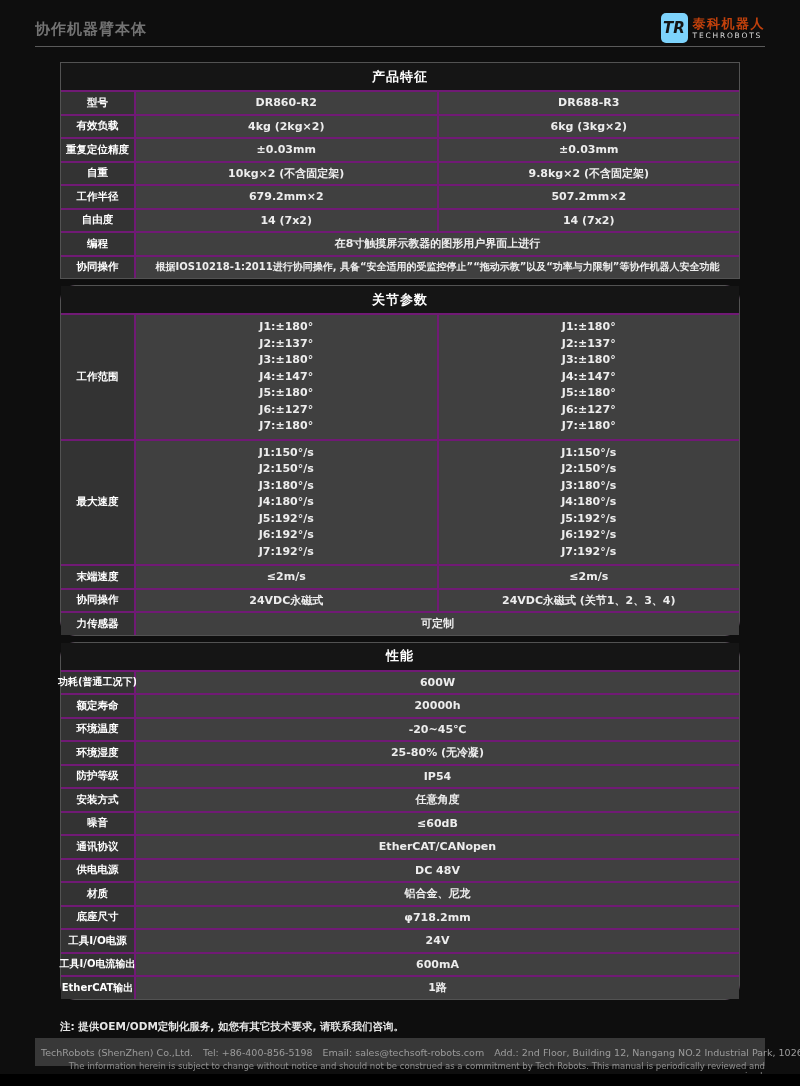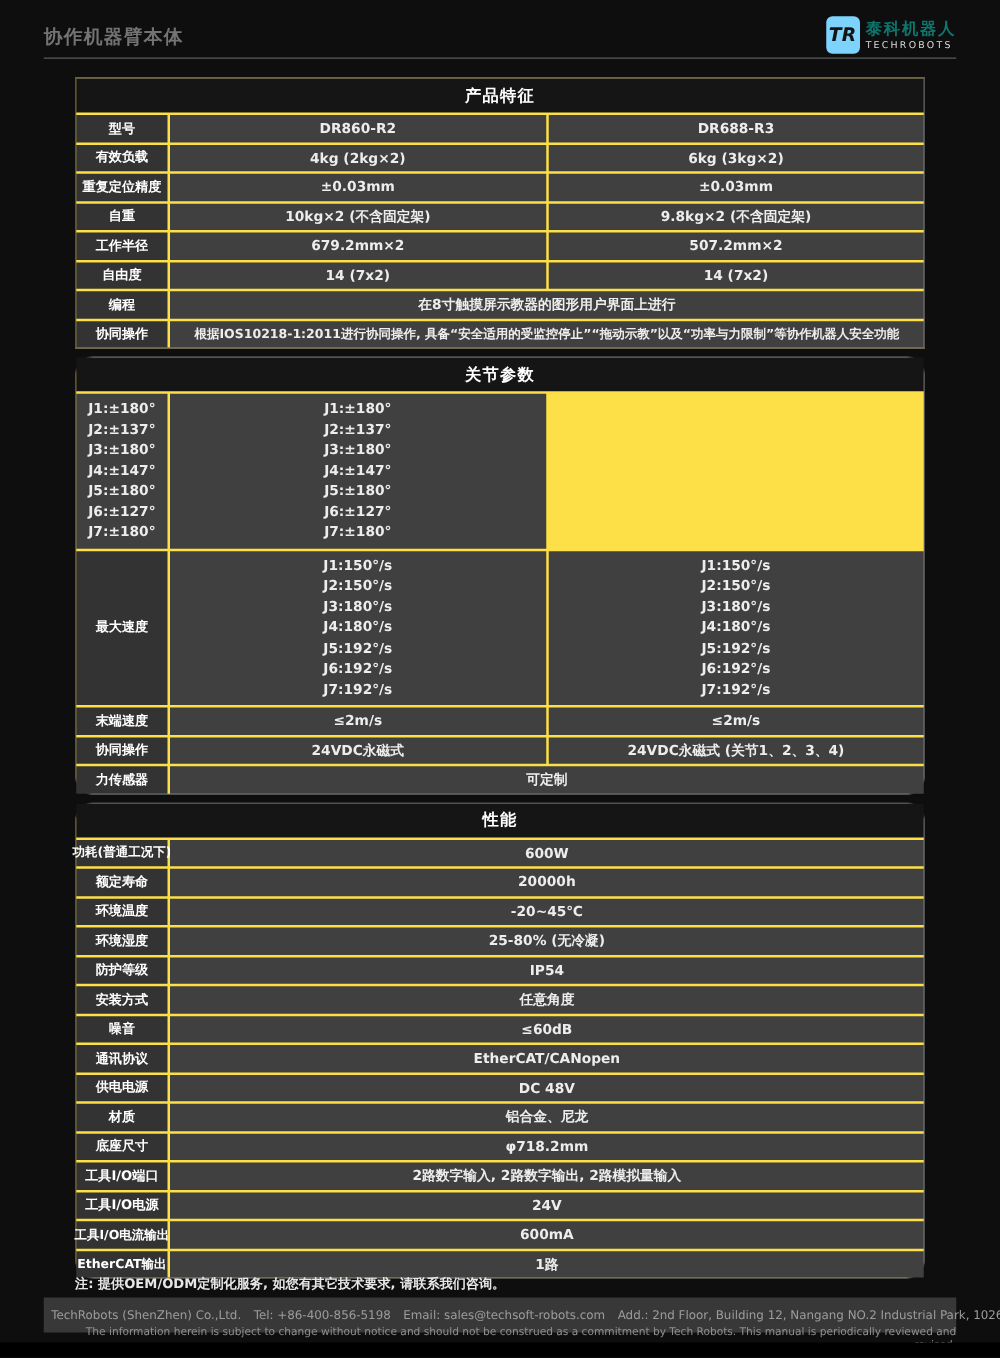--- a/index.html
+++ b/index.html
@@ -18,25 +18,25 @@
     position:absolute; left:0; bottom:7px;
     color:#737373; font-size:15px; font-weight:600; letter-spacing:1px;
   }
   .logo { position:absolute; right:0; top:13px; display:flex; gap:5px; align-items:center; }
   .logo-mark {
     width:27px; height:30px; background:#7dd3fc; border-radius:5px;
     display:flex; align-items:center; justify-content:center;
     font-weight:700; font-style:italic; font-size:15px; color:#141414;
   }
   .logo-text { display:flex; flex-direction:column; justify-content:center; }
-  .logo-cn { color:#0f766e; font-weight:700; font-size:13px; line-height:15px; letter-spacing:1.5px; }
+  .logo-cn { color:#c2410c; font-weight:700; font-size:13px; line-height:15px; letter-spacing:1.5px; }
   .logo-en { color:#dcdcdc; font-size:7.5px; letter-spacing:1.8px; line-height:10px; }
   
   .tables { position:absolute; top:62px; left:60px; width:680px; }
-  .tbl { border:1px solid #525252; background:#fde047; }
+  .tbl { border:1px solid #525252; background:#701a75; }
   .tbl + .tbl { margin-top:6px;border-radius:15px; }
   .tbl-title {
     height:27px; background:#151515; color:#ffffff;
     font-size:13px; font-weight:700; letter-spacing:1px;
     display:flex; align-items:center; justify-content:center;
   }
   .row { display:grid; grid-template-columns:73px 1fr 1fr; gap:2px; margin-top:2px; }
   .row.span { grid-template-columns:73px 1fr; }
   .cell {
     min-height:21.5px; display:flex; align-items:center; justify-content:center;
@@ -118,20 +118,21 @@
     </div>
     <div class="row span">
       <div class="cell label">协同操作</div>
       <div class="cell val sm-val">根据IOS10218-1:2011进行协同操作, 具备“安全适用的受监控停止”“拖动示教”以及“功率与力限制”等协作机器人安全功能</div>
     </div>
   </div>
 
   <div class="tbl">
     <div class="tbl-title">关节参数</div>
     <div class="row">
+      <div class="cell label">工作范围</div>
       <div class="cell val multi">J1:±180°
 J2:±137°
 J3:±180°
 J4:±147°
 J5:±180°
 J6:±127°
 J7:±180°</div>
       <div class="cell val multi">J1:±180°
 J2:±137°
 J3:±180°
@@ -213,24 +214,20 @@
     </div>
     <div class="row span">
       <div class="cell label">材质</div>
       <div class="cell val">铝合金、尼龙</div>
     </div>
     <div class="row span">
       <div class="cell label">底座尺寸</div>
       <div class="cell val">φ718.2mm</div>
     </div>
     <div class="row span">
-      <div class="cell label">工具I/O端口</div>
-      <div class="cell val">2路数字输入, 2路数字输出, 2路模拟量输入</div>
-    </div>
-    <div class="row span">
       <div class="cell label">工具I/O电源</div>
       <div class="cell val">24V</div>
     </div>
     <div class="row span">
       <div class="cell label sm">工具I/O电流输出</div>
       <div class="cell val">600mA</div>
     </div>
     <div class="row span">
       <div class="cell label sm">EtherCAT输出</div>
       <div class="cell val">1路</div>

